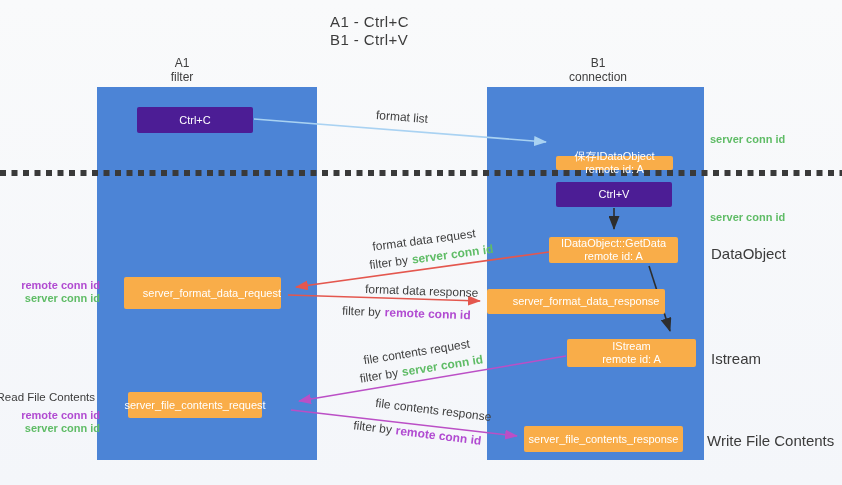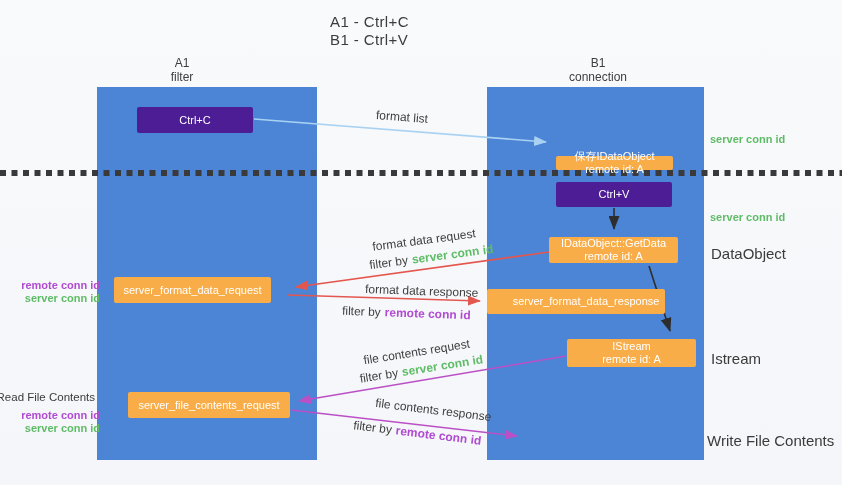--- a/index.html
+++ b/index.html
@@ -110,37 +110,40 @@
 
   <div class="node green" style="left:556px;top:182px;width:116px;height:25px;">
     <span>Ctrl+V</span>
   </div>
 
   <div class="node orange" style="left:549px;top:237px;width:129px;height:26px;">
     <span>IDataObject::GetData</span>
     <span>remote id: A</span>
   </div>
 
-  <div class="node orange" style="left:114px;top:277px;width:157px;height:26px;">
+  <div class="node orange" style="left:124px;top:277px;width:157px;height:32px;align-items:flex-end;">
     <span>server_format_data_request</span>
   </div>
 
   <div class="node orange" style="left:487px;top:289px;width:158px;height:25px;padding-left:20px;">
     <span>server_format_data_response</span>
   </div>
 
   <div class="node orange" style="left:567px;top:339px;width:129px;height:28px;">
     <span>IStream</span>
     <span>remote id: A</span>
   </div>
 
-  <div class="node orange" style="left:128px;top:392px;width:162px;height:26px;">
+  <div class="node orange" style="left:128px;top:392px;width:134px;height:26px;">
     <span>server_file_contents_request</span>
   </div>
 
+  <div class="node orange" style="left:524px;top:426px;width:159px;height:26px;">
+    <span>server_file_contents_response</span>
+  </div>
 
   <div class="alabel" style="left:376px;top:110px;transform:rotate(4.5deg);">format list</div>
 
   <div class="alabel" style="left:372px;top:233px;transform:rotate(-7.5deg);">format data request</div>
   <div class="alabel" style="left:369px;top:250px;transform:rotate(-7.5deg);">
     <span class="fprefix">filter by</span><span class="cid green-text">server conn id</span>
   </div>
 
   <div class="alabel" style="left:365px;top:284px;transform:rotate(2deg);">format data response</div>
   <div class="alabel" style="left:342px;top:306px;transform:rotate(2deg);">

